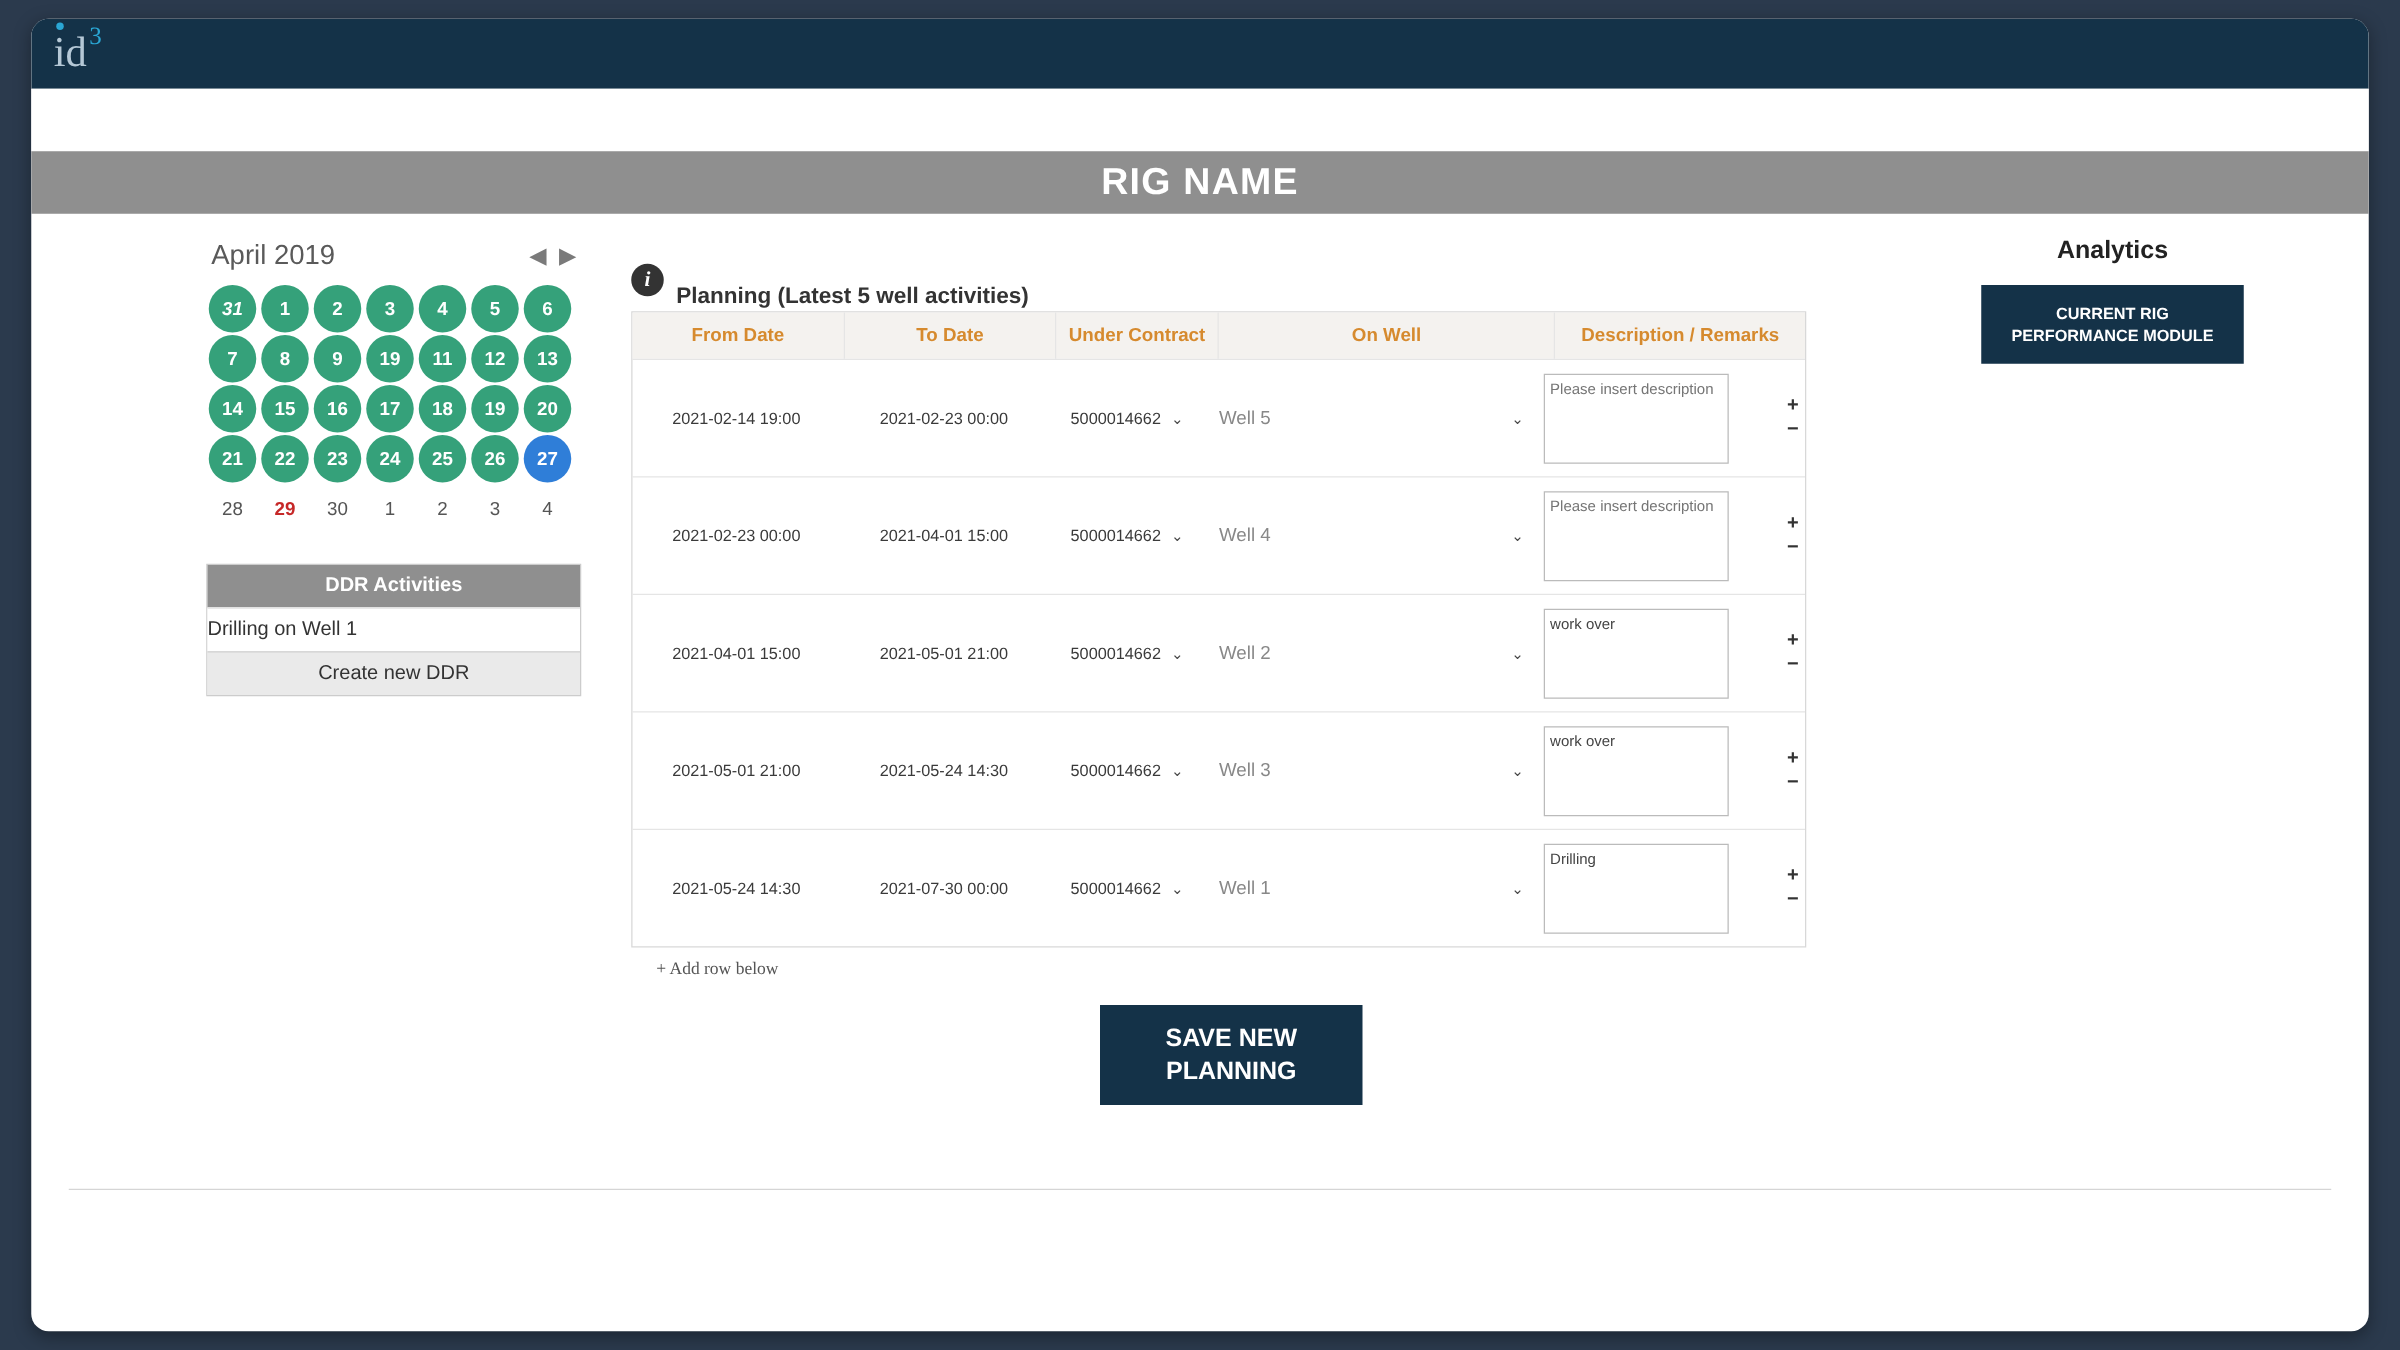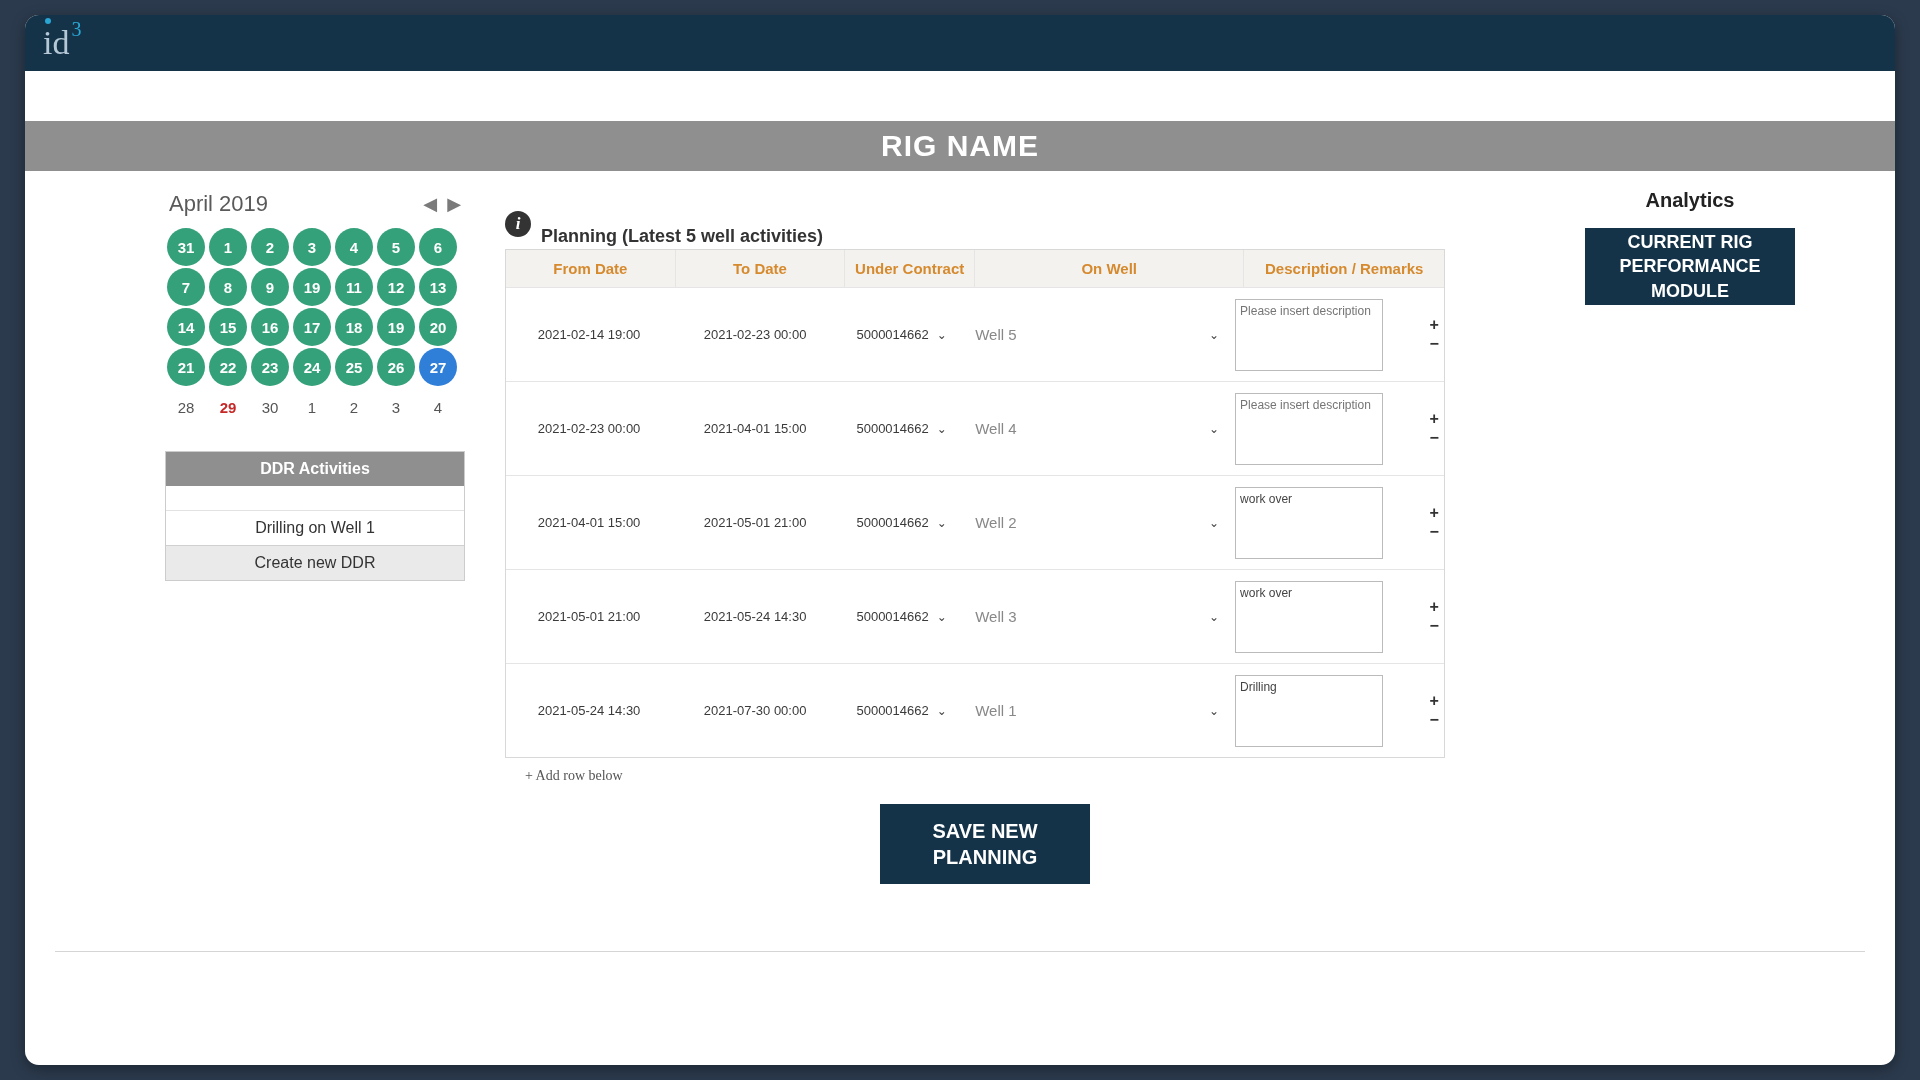--- a/index.html
+++ b/index.html
@@ -22,21 +22,21 @@
 .cal-grid { width:100%; }
 .cal-row { display:flex; }
 .cal-cell { width: 42px; height: 40px; display:flex; align-items:center; justify-content:center; font-size:15px; }
 .cal-hdr { color:#7a7a7a; font-size:14px; }
 .day-green { background:#35a17a; color:#fff; width:38px; height:38px; border-radius:50%; margin:1px; font-weight:600;}
 .day-blue { background:#2f7ed8; color:#fff; width:38px; height:38px; border-radius:50%; margin:1px; font-weight:600;}
 .day-plain { color:#555; }
 .day-red { color:#c62828; font-weight:600;}
 .ddr-box { margin-top:24px; width:300px; border:1px solid #ccc; }
 .ddr-head { background:#8f8f8f; color:#fff; text-align:center; font-size:16px; padding:8px 0; font-weight:600;}
-.ddr-item { background:#fff; text-align:center; padding:8px 0; color:#333; border-top:1px solid #e2e2e2; font-size:16px;margin-top:24px; }
+.ddr-item { background:#fff; padding:8px 0; color:#333; border-top:1px solid #e2e2e2; font-size:16px; }
 .ddr-create { background:#eaeaea; text-align:center; padding:8px 0; color:#333; border-top:1px solid #d0d0d0; font-size:16px; }
 
 
 .plan-wrap { position:absolute; left:480px; top:40px; width:960px; }
 .plan-head { display:flex; align-items:center; gap:10px; margin-bottom:12px;}
 .info-icon { width:26px; height:26px; background:#333; color:#fff; border-radius:50%; display:flex; align-items:center; justify-content:center; font-style:italic; font-weight:700; font-family:Georgia,serif; font-size:17px;}
 .plan-title { color:#333; font-size:18px; font-weight:600; position:relative; top:12px;}
 .plan-table { width:940px; border:1px solid #d8d8d8; background:#fff; }
 .plan-thead { display:flex; background:#f4f2ef; }
 .plan-th { color:#d68a2e; font-size:15px; font-weight:600; padding:10px 4px; text-align:center; border-right:1px solid #e5e5e5; }
@@ -48,21 +48,21 @@
 .pc-well span.wn { color:#888; font-size:15px;}
 .chev { font-size:12px; color:#444;}
 .txtarea { width:148px; height:72px; border:1px solid #bbb; font-size:12px; color:#444; padding:4px; resize:none; font-family:inherit;}
 .row-ctrl { width:20px; display:flex; flex-direction:column; align-items:center; justify-content:center; gap:1px; font-size:16px; font-weight:700; color:#333;}
 .add-row { color:#555; font-size:14px; margin:10px 0 0 20px;font-family:Liberation Serif, serif; }
 .save-btn { display:block; margin: 20px auto 0 auto; background:#143248; color:#fff; padding:14px 30px; font-size:20px; font-weight:700; text-align:center; width:210px; line-height:1.3; cursor:pointer; border:none;}
 
 
 .analytics-wrap { position:absolute; right:100px; top:18px; width:210px; text-align:center;}
 .analytics-title { font-size:20px; font-weight:600; color:#222; margin-bottom:16px;}
-.analytics-btn { background:#143248; color:#fff; padding:2px 10px; font-size:18px; font-weight:700; line-height:1.35; cursor:pointer;}
+.analytics-btn { background:#143248; color:#fff; padding:14px 10px; font-size:13px; font-weight:700; line-height:1.35; cursor:pointer;}
 
 .hr-bottom { position:absolute; left:30px; right:30px; top:780px; height:1px; background:#d5d5d5;}
 </style>
 </head>
 <body>
 
 <div class="frame">
   <div class="topbar">
     <div class="logo">
       <span class="dot"></span>
@@ -80,21 +80,21 @@
       <div class="cal-head">
         <div class="cal-title">April 2019</div>
         <div class="cal-nav">
           <span>◀</span>
           <span>▶</span>
         </div>
       </div>
       <div class="cal-grid" id="cal-grid">
           <div class="cal-row">
             <div class="cal-cell">
-              <div class="day-green" style="display: flex; align-items: center; justify-content: center;">31</div>
+              <div class="day-green" style="display: flex; align-items: center; justify-content: center; font-style: italic;">31</div>
             </div>
             <div class="cal-cell">
               <div class="day-green" style="display: flex; align-items: center; justify-content: center;">1</div>
             </div>
             <div class="cal-cell">
               <div class="day-green" style="display: flex; align-items: center; justify-content: center;">2</div>
             </div>
             <div class="cal-cell">
               <div class="day-green" style="display: flex; align-items: center; justify-content: center;">3</div>
             </div>

